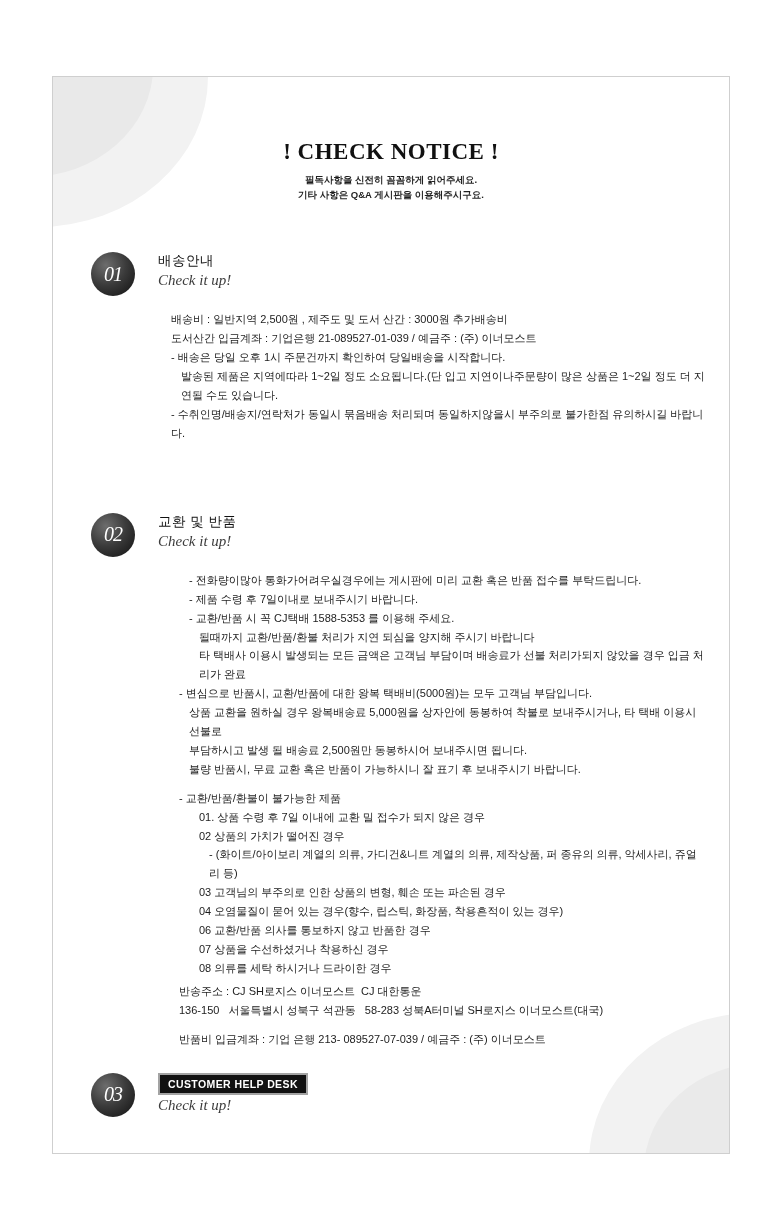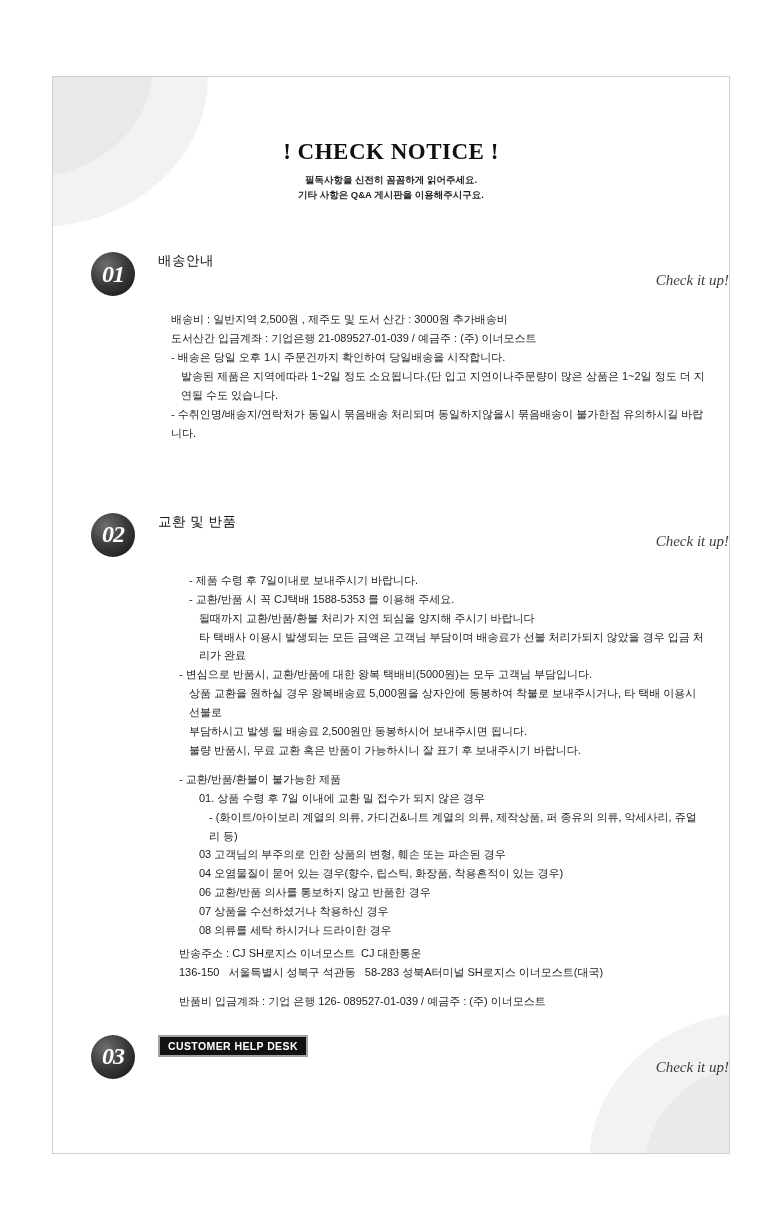--- a/index.html
+++ b/index.html
@@ -90,40 +90,39 @@
     position: absolute;
     left: 38px;
     top: 0px;
     width: 44px;
     height: 44px;
     border-radius: 50%;
     background: radial-gradient(circle at 34% 30%, #6d6d6d 0%, #3a3a3a 48%, #101010 100%);
     color: #ffffff;
     font-family: "Liberation Serif", serif;
     font-style: italic;
-    font-size: 24px;
-    font-weight: bold;
+    font-size: 20px;
+    font-weight: normal;
     display: flex;
     align-items: center;
     justify-content: center;
     letter-spacing: -1px;
   }
   .sec-title {
     font-size: 13.5px;
     font-weight: normal;
     color: #111;
     letter-spacing: 0.5px;
   }
   .sec-sub {
     font-family: "Liberation Serif", serif;
     font-style: italic;
     font-size: 15px;
     color: #3c3c3c;
     margin-top: 2px;
-    text-align: right;
   }
   .sec-title-box {
     display: inline-block;
     background: #111111;
     color: #ffffff;
     font-size: 10.5px;
     font-weight: bold;
     letter-spacing: 0.4px;
     padding: 3px 8px 3px 8px;
     border: 2px solid #a3a3a3;
@@ -168,50 +167,52 @@
     <div class="section-head">
       <div class="badge">01</div>
       <div class="sec-title">배송안내</div>
       <div class="sec-sub">Check it up!</div>
     </div>
     <div class="body-block">
       <div class="ln">배송비 : 일반지역 2,500원 , 제주도 및 도서 산간 : 3000원 추가배송비</div>
       <div class="ln">도서산간 입금계좌 : 기업은행 21-089527-01-039 / 예금주 : (주) 이너모스트</div>
       <div class="ln">- 배송은 당일 오후 1시 주문건까지 확인하여 당일배송을 시작합니다.</div>
       <div class="ln ind1">발송된 제품은 지역에따라 1~2일 정도 소요됩니다.(단 입고 지연이나주문량이 많은 상품은 1~2일 정도 더 지연될 수도 있습니다.</div>
-      <div class="ln">- 수취인명/배송지/연락처가 동일시 묶음배송 처리되며 동일하지않을시 묶음배송이 불가한점 유의하시길 바랍니다.</div>
+      <div class="ln">- 수취인명/배송지/연락처가 동일시 묶음배송 처리되며 동일하지않을시 부주의로 불가한점 유의하시길 바랍니다.</div>
     </div>
 
     <div class="section-head" style="margin-top:70px;">
       <div class="badge">02</div>
       <div class="sec-title">교환 및 반품</div>
       <div class="sec-sub">Check it up!</div>
     </div>
     <div class="body-block block2">
+      <div class="ln ind1">- 전화량이많아 통화가어려우실경우에는 게시판에 미리 교환 혹은 반품 접수를 부탁드립니다.</div>
       <div class="ln ind1">- 제품 수령 후 7일이내로 보내주시기 바랍니다.</div>
       <div class="ln ind1">- 교환/반품 시 꼭 CJ택배 1588-5353 를 이용해 주세요.</div>
       <div class="ln ind2">될때까지 교환/반품/환불 처리가 지연 되심을 양지해 주시기 바랍니다</div>
       <div class="ln ind2">타 택배사 이용시 발생되는 모든 금액은 고객님 부담이며 배송료가 선불 처리가되지 않았을 경우 입금 처리가 완료</div>
       <div class="ln">- 변심으로 반품시, 교환/반품에 대한 왕복 택배비(5000원)는 모두 고객님 부담입니다.</div>
       <div class="ln ind1">상품 교환을 원하실 경우 왕복배송료 5,000원을 상자안에 동봉하여 착불로 보내주시거나, 타 택배 이용시 선불로</div>
       <div class="ln ind1">부담하시고 발생 될 배송료 2,500원만 동봉하시어 보내주시면 됩니다.</div>
       <div class="ln ind1">불량 반품시, 무료 교환 혹은 반품이 가능하시니 잘 표기 후 보내주시기 바랍니다.</div>
       <div class="gap"></div>
       <div class="ln">- 교환/반품/환불이 불가능한 제품</div>
       <div class="ln ind2">01. 상품 수령 후 7일 이내에 교환 밀 접수가 되지 않은 경우</div>
+      <div class="ln ind2">02 상품의 가치가 떨어진 경우</div>
       <div class="ln ind3">- (화이트/아이보리 계열의 의류, 가디건&amp;니트 계열의 의류, 제작상품, 퍼 종유의 의류, 악세사리, 쥬얼리 등)</div>
       <div class="ln ind2">03 고객님의 부주의로 인한 상품의 변형, 훼손 또는 파손된 경우</div>
       <div class="ln ind2">04 오염물질이 묻어 있는 경우(향수, 립스틱, 화장품, 착용흔적이 있는 경우)</div>
       <div class="ln ind2">06 교환/반품 의사를 통보하지 않고 반품한 경우</div>
       <div class="ln ind2">07 상품을 수선하셨거나 착용하신 경우</div>
       <div class="ln ind2">08 의류를 세탁 하시거나 드라이한 경우</div>
       <div class="ln" style="margin-top:4px;">반송주소 : CJ SH로지스 이너모스트  CJ 대한통운</div>
       <div class="ln">136-150   서울특별시 성북구 석관동   58-283 성북A터미널 SH로지스 이너모스트(대국)</div>
       <div class="gap"></div>
-      <div class="ln">반품비 입금계좌 : 기업 은행 126- 089527-01-039 / 예금주 : (주) 이너모스트</div>
+      <div class="ln">반품비 입금계좌 : 기업 은행 213- 089527-07-039 / 예금주 : (주) 이너모스트</div>
     </div>
 
     <div class="section-head" style="margin-top:24px;">
       <div class="badge">03</div>
       <div class="sec-title-box">CUSTOMER HELP DESK</div>
       <div class="sec-sub">Check it up!</div>
     </div>
 
   </div>
 </div>

